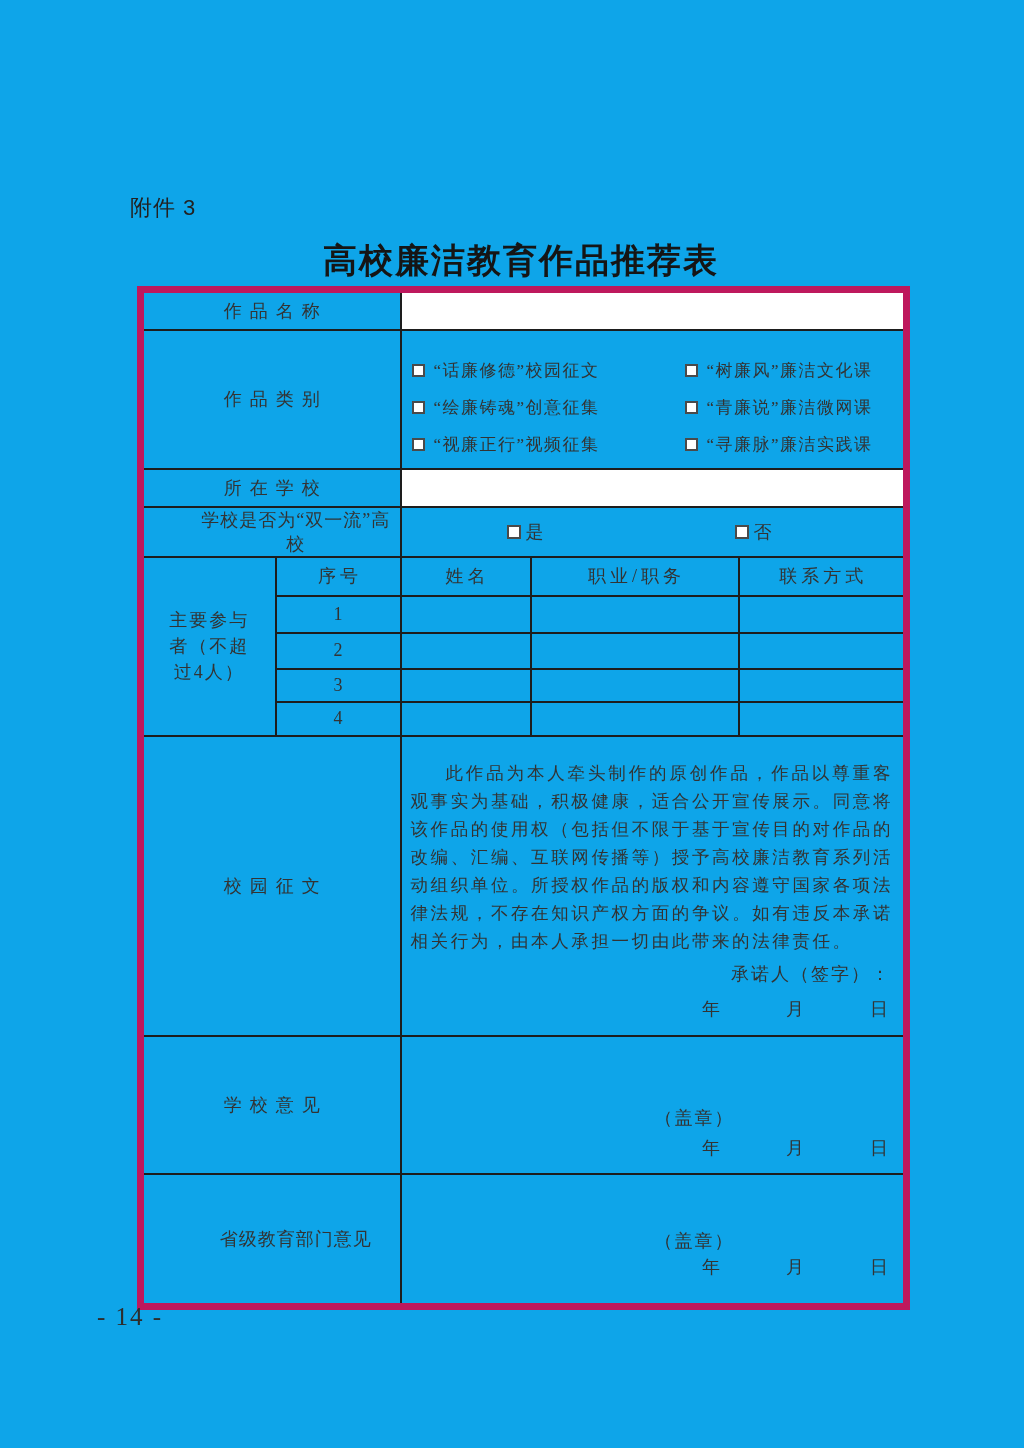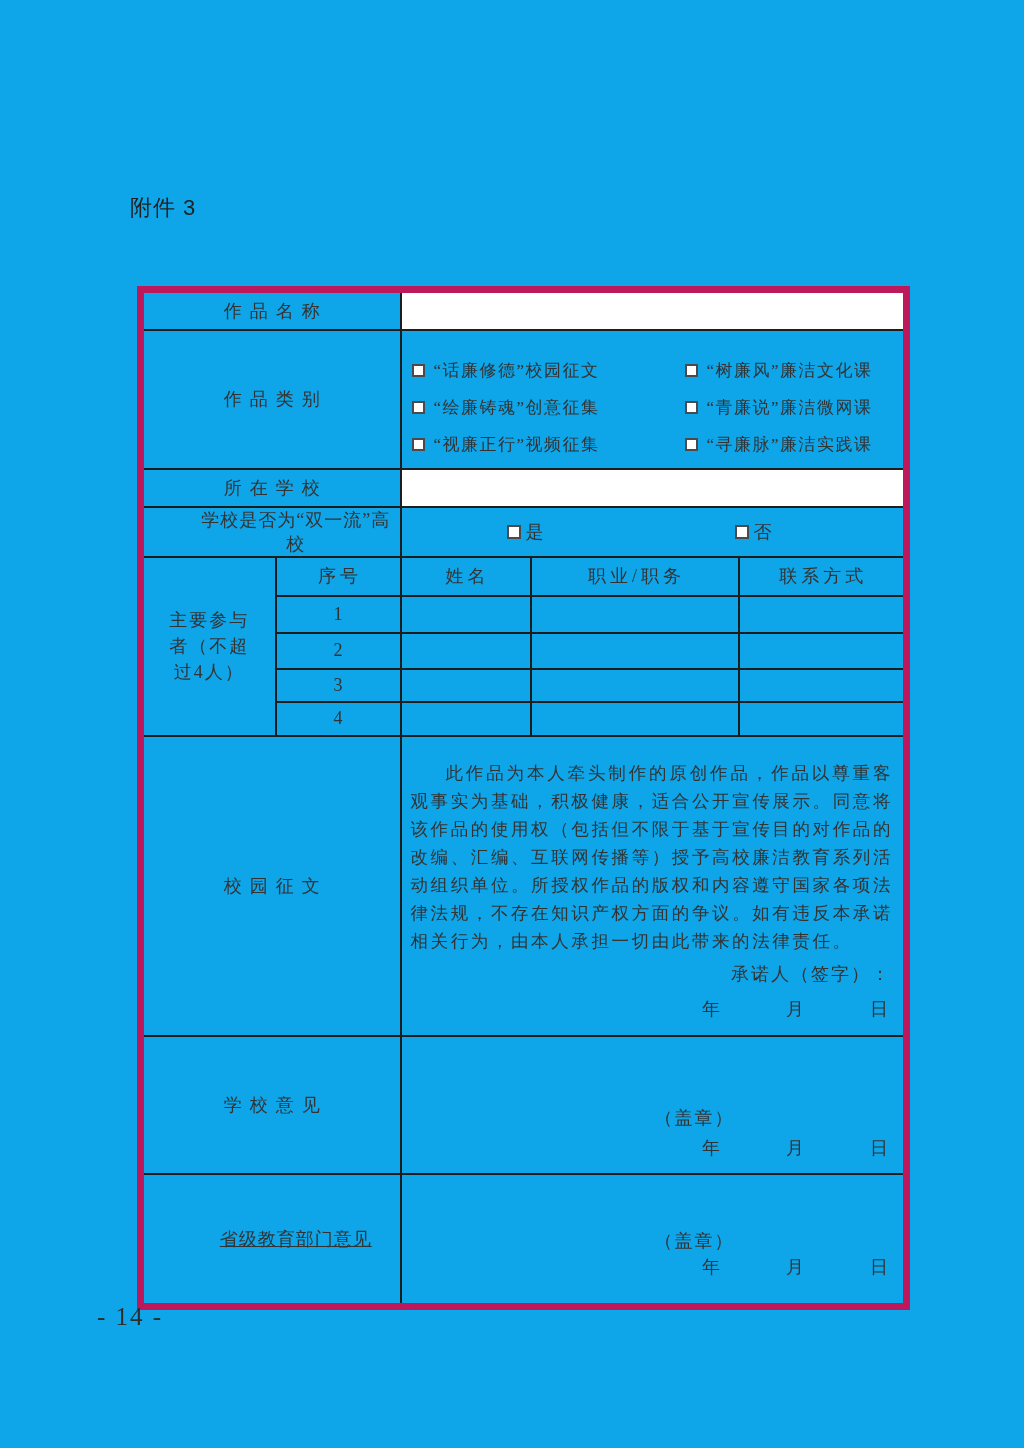--- a/index.html
+++ b/index.html
@@ -64,21 +64,21 @@
   tr.h40  { height: 40px; }
   tr.h139 { height: 139px; }
   tr.h38  { height: 38px; }
   tr.h39  { height: 39px; }
   tr.h37  { height: 37px; }
   tr.h36  { height: 36px; }
   tr.h33  { height: 33px; }
   tr.h34  { height: 34px; }
   tr.h300 { height: 300px; }
   tr.h138 { height: 138px; }
-  tr.h104 { height: 133px; text-decoration: underline; }
+  tr.h104 { height: 133px; }
   .cat-cell { vertical-align: top; }
   .opt-grid {
     display: grid;
     grid-template-columns: 273px auto;
     row-gap: 14px;
     padding: 16px 0 0 10px;
   }
   .opt {
     display: flex;
     align-items: center;
@@ -153,20 +153,21 @@
     color: #2d2d2d;
   }
 </style>
 </head>
 <body>
 
 <div class="doc">
 
   <div class="attachment-label">附件 3</div>
 
+  <div class="page-title">高校廉洁教育作品推荐表</div>
 
   <table class="form">
     <colgroup>
       <col style="width:135px">
       <col style="width:125px">
       <col style="width:130px">
       <col style="width:208px">
       <col style="width:168px">
     </colgroup>
 

